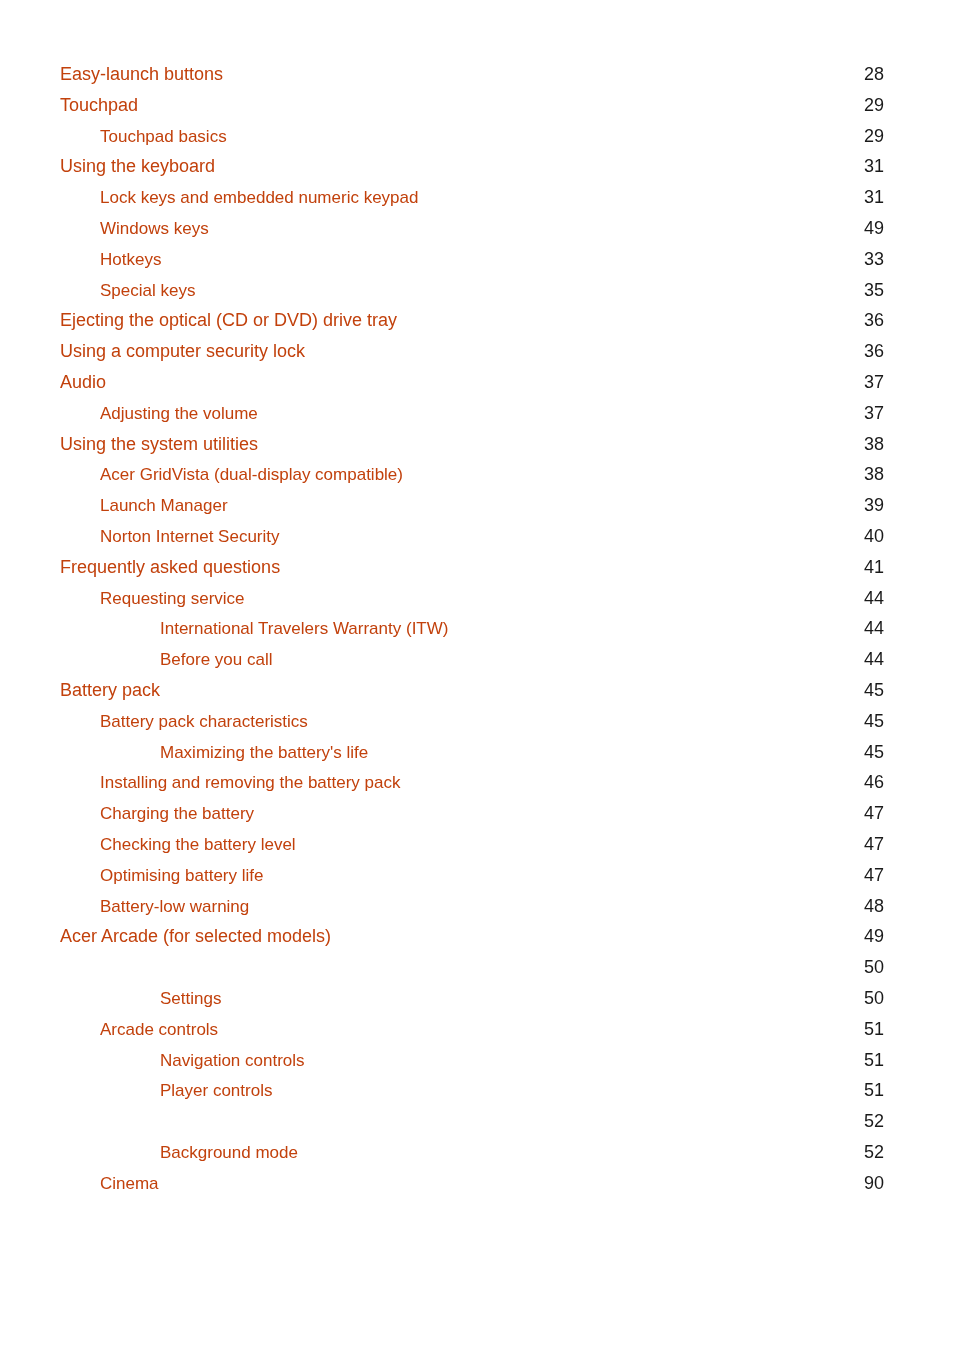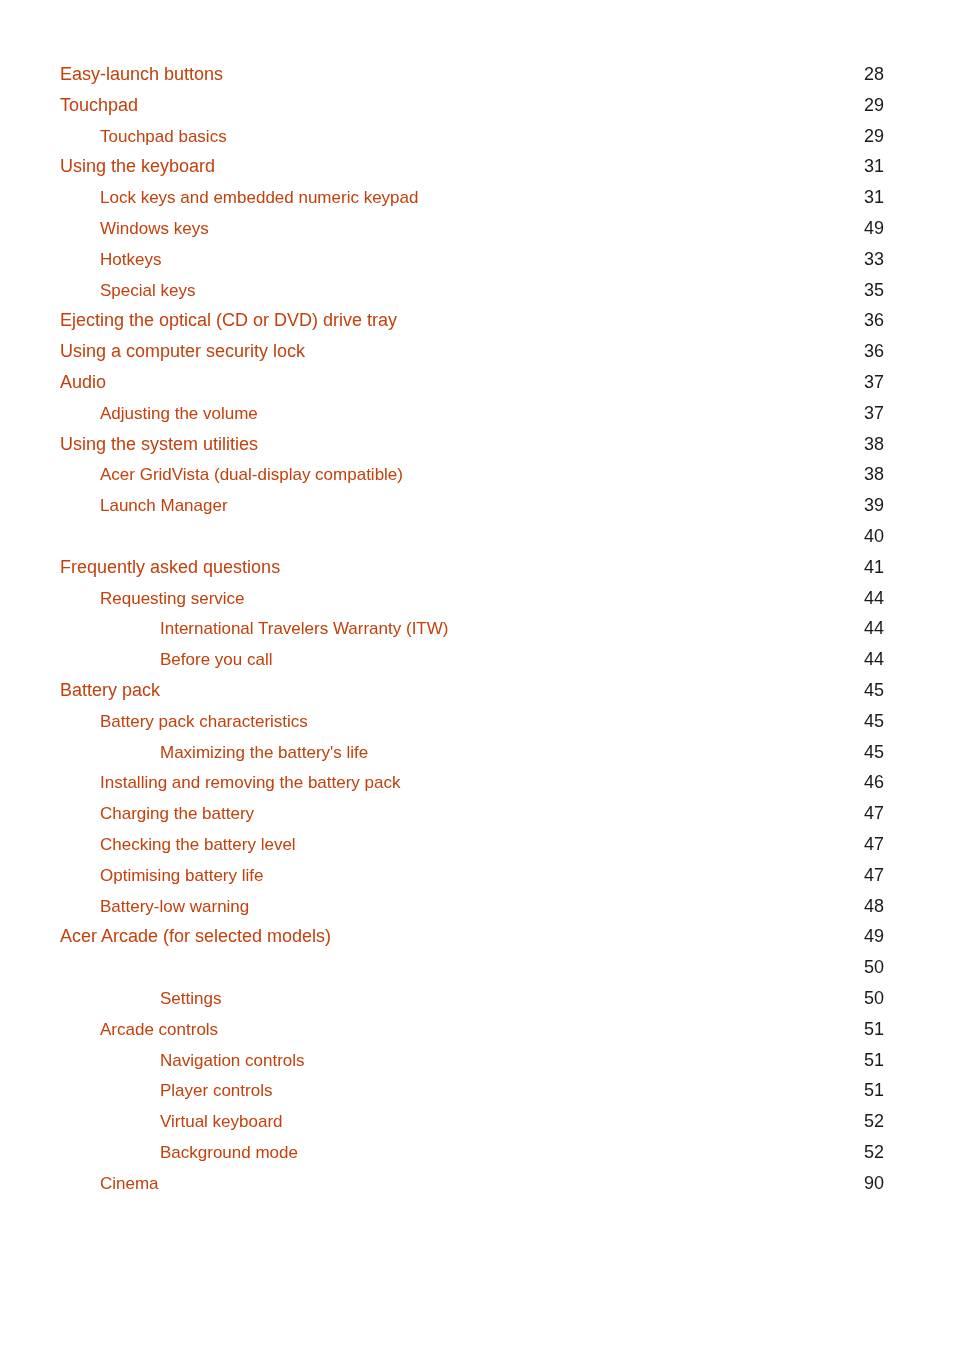--- a/index.html
+++ b/index.html
@@ -132,20 +132,21 @@
       <span class="toc-title">Acer GridVista (dual-display compatible)</span>
       <span class="dots"></span>
       <span class="toc-page">38</span>
     </div>
     <div class="toc-entry indent-1">
       <span class="toc-title">Launch Manager</span>
       <span class="dots"></span>
       <span class="toc-page">39</span>
     </div>
     <div class="toc-entry indent-1">
+      <span class="toc-title">Norton Internet Security</span>
       <span class="dots"></span>
       <span class="toc-page">40</span>
     </div>
     <div class="toc-entry ">
       <span class="toc-title">Frequently asked questions</span>
       <span class="dots"></span>
       <span class="toc-page">41</span>
     </div>
     <div class="toc-entry indent-1">
       <span class="toc-title">Requesting service</span>
@@ -225,21 +226,20 @@
       <span class="toc-title">Navigation controls</span>
       <span class="dots"></span>
       <span class="toc-page">51</span>
     </div>
     <div class="toc-entry indent-2">
       <span class="toc-title">Player controls</span>
       <span class="dots"></span>
       <span class="toc-page">51</span>
     </div>
     <div class="toc-entry indent-2">
-      <span class="toc-title">Virtual keyboard</span>
       <span class="dots"></span>
       <span class="toc-page">52</span>
     </div>
     <div class="toc-entry indent-2">
       <span class="toc-title">Background mode</span>
       <span class="dots"></span>
       <span class="toc-page">52</span>
     </div>
     <div class="toc-entry indent-1">
       <span class="toc-title">Cinema</span>

